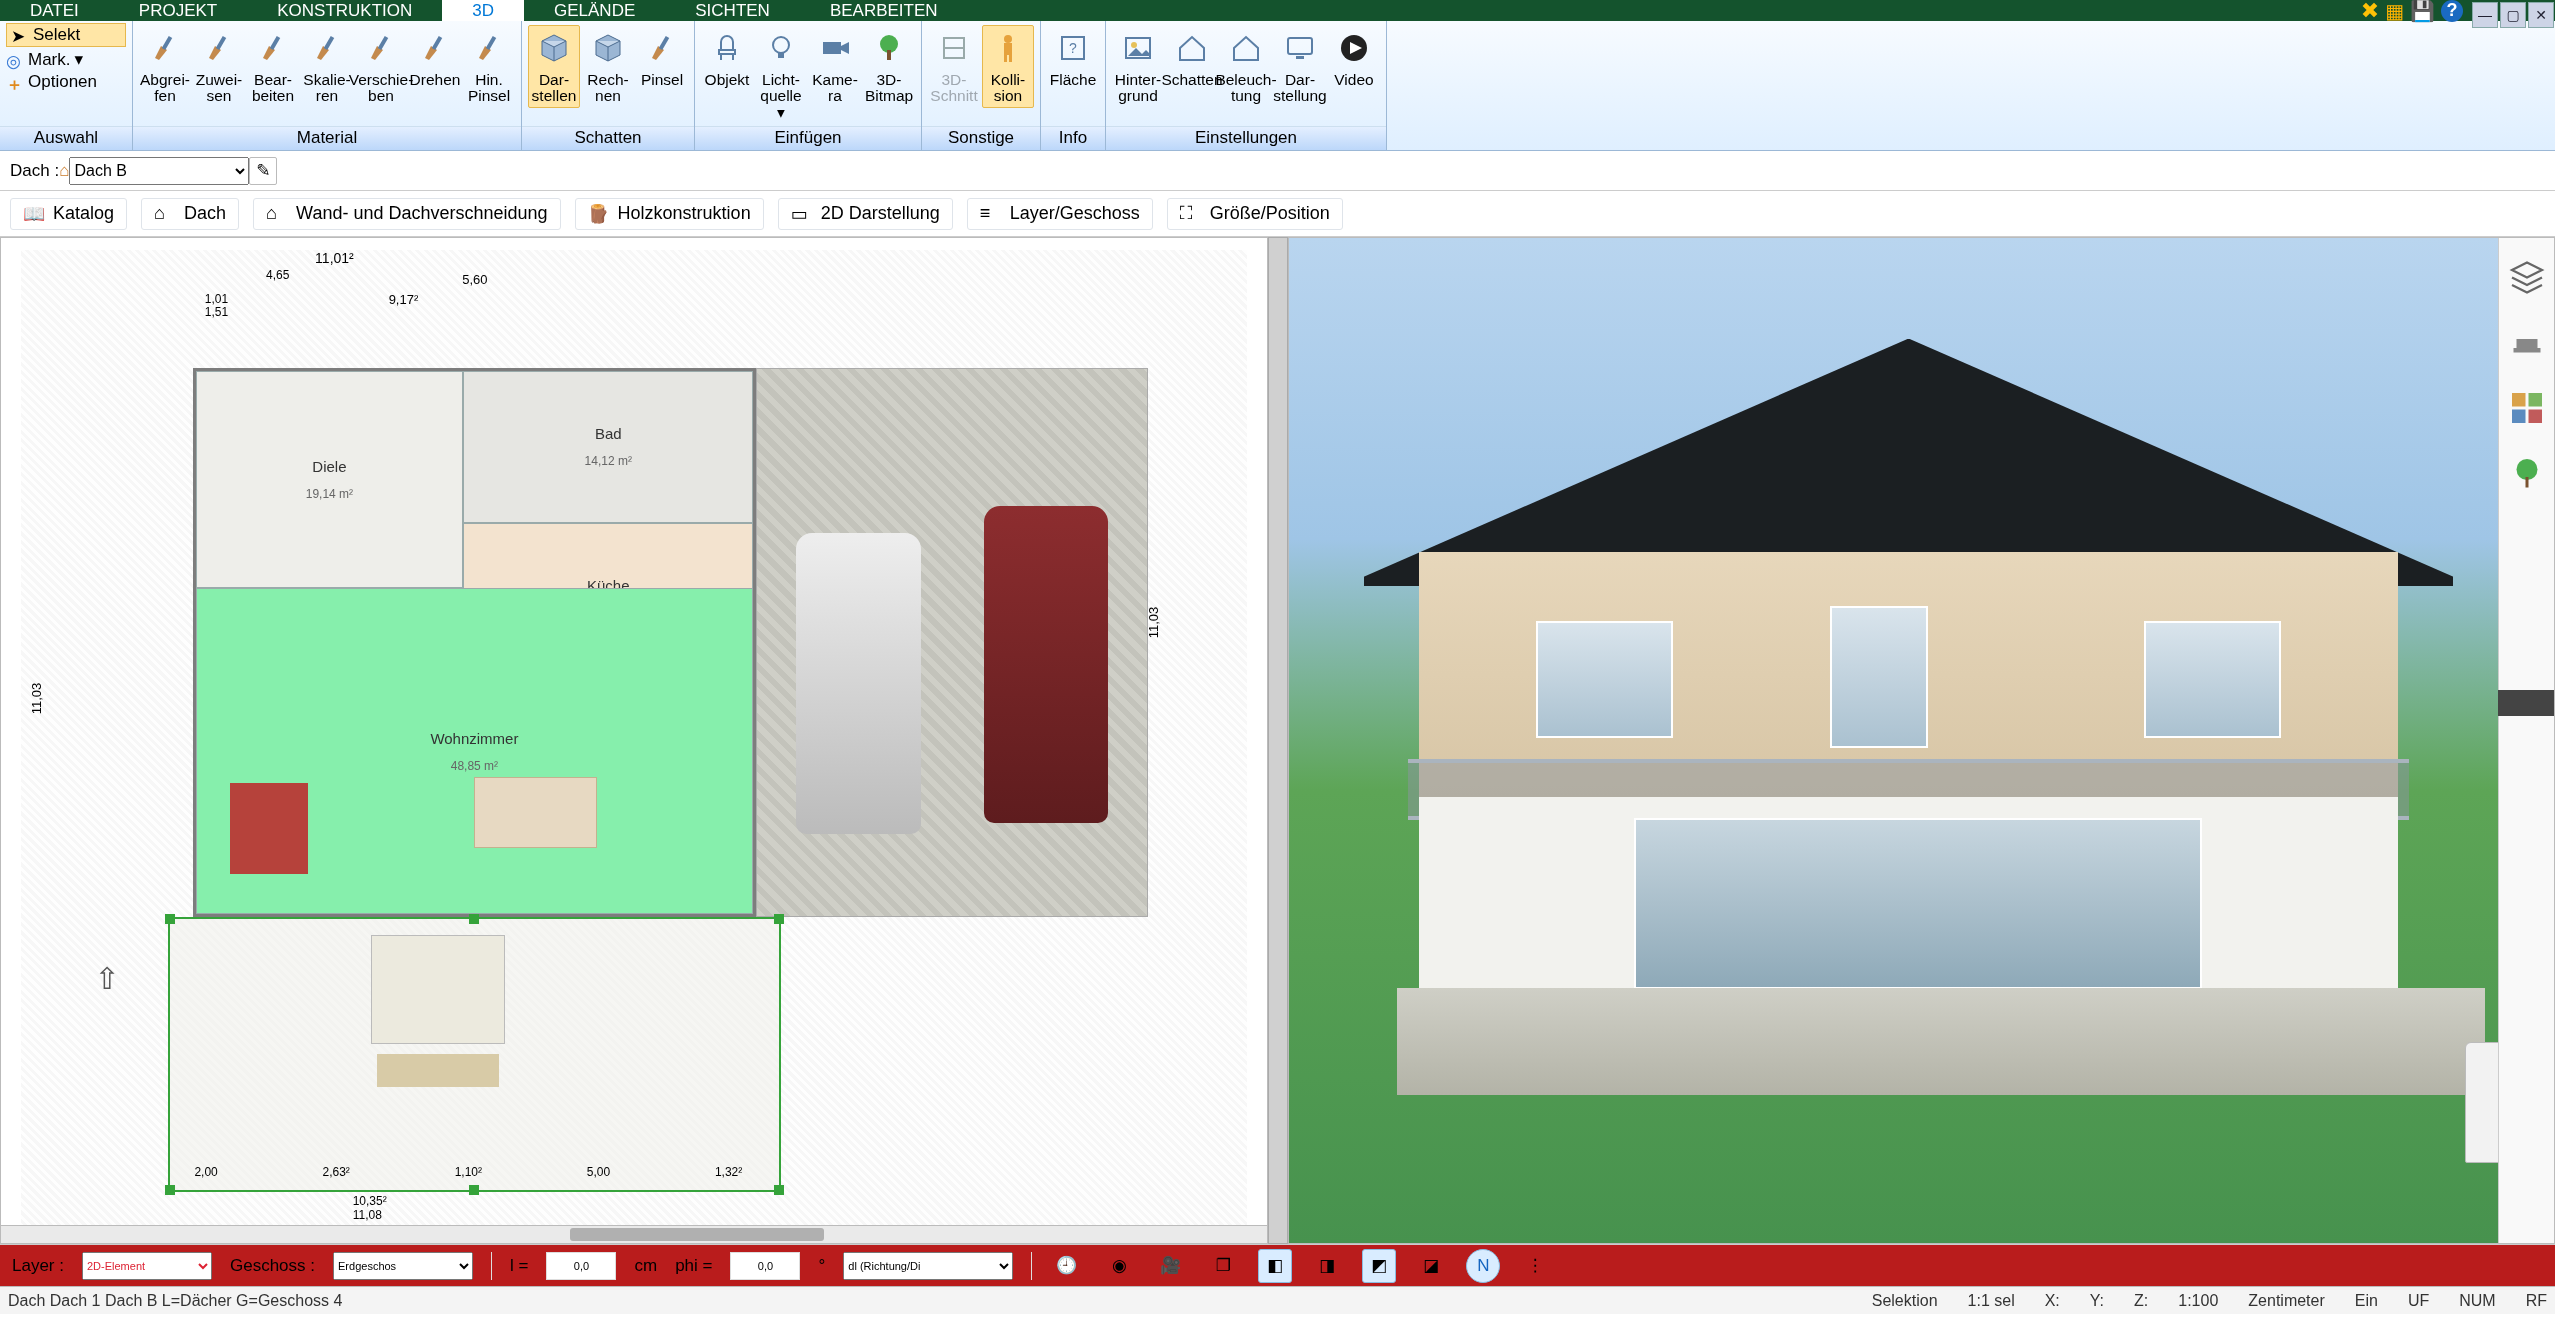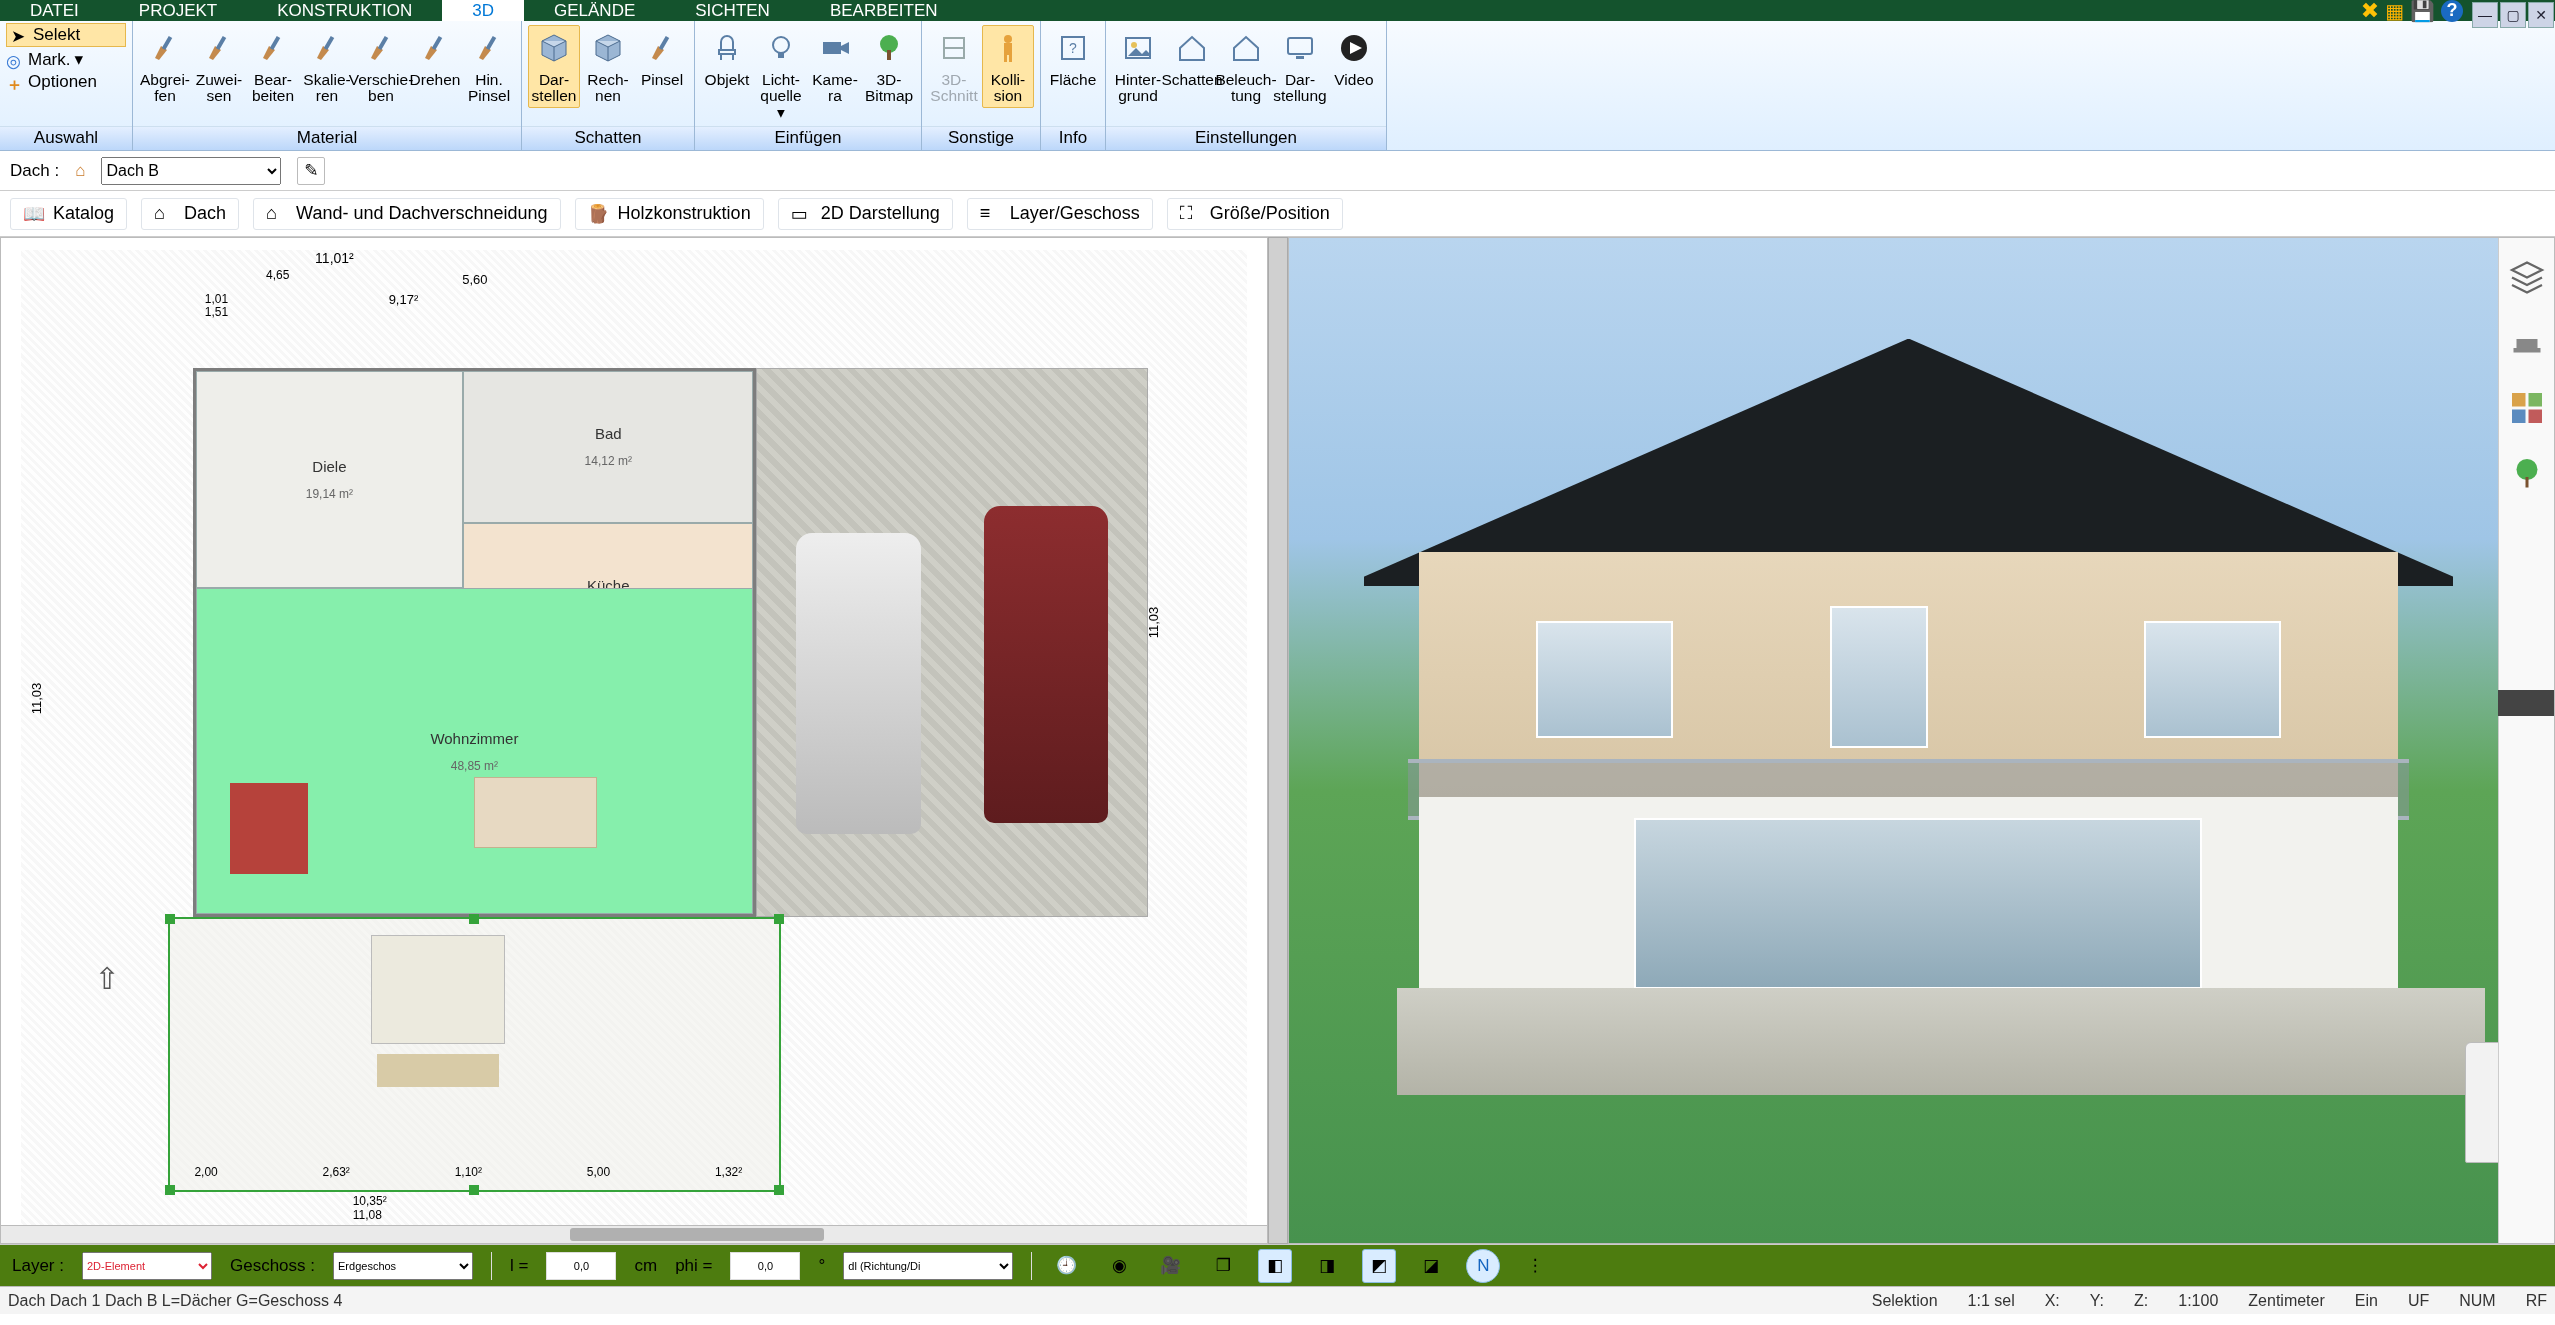--- a/index.html
+++ b/index.html
@@ -23,21 +23,21 @@
 .rbtn .icon { width: 40px; height: 40px; display: flex; align-items: center; justify-content: center; margin-bottom: 4px;}
 .rbtn.disabled { color: #a0a8b0;}
 .rbtn .icon svg { width: 32px; height: 32px; }
 
 
 .sel-group { width: 132px; padding: 2px 6px; display:flex; flex-direction:column; gap:2px; font-size:17px;}
 .sel-row { display:flex; align-items:center; gap:4px;}
 .sel-row .glyph { width:18px; height:18px; display:inline-block;}
 
 
-.subbar { height: 40px; background:#fff; border-bottom:1px solid #ccc; display:flex; align-items:center; padding:0 10px; gap:16px; font-size:17px;}
+.subbar { height: 40px; background:#fff; border-bottom:1px solid #ccc; display:flex; align-items:center; padding:0 10px; gap:0; font-size:17px;}
 .subbar select { height:28px; font-size:16px; width:180px;}
 .subbar .pencil { width:28px; height:28px; border:1px solid #bbb; border-radius:2px; display:flex;align-items:center;justify-content:center;}
 
 
 .propbar { height: 46px; background:#fff; border-bottom:1px solid #ccc; display:flex; align-items:center; padding:0 10px; gap:14px; font-size:18px;}
 .propbtn { display:flex; align-items:center; gap:8px; padding:4px 12px; border:1px solid #dfe4ea; border-radius:3px;}
 .propbtn .icon{width:22px;height:22px;}
 
 
 .workarea { display:flex; height: calc(1325px - 32px - 130px - 40px - 46px - 42px - 28px);}
@@ -56,21 +56,21 @@
 .wall-lower{position:absolute;left:5%;right:5%;top:60%;height:28%;background:#f2f2ee;}
 .balcony{position:absolute;left:4%;right:4%;top:55%;height:8%;background:rgba(140,150,160,.5);border-top:4px solid #aab4be;border-bottom:4px solid #aab4be;}
 .window{position:absolute;background:linear-gradient(#d9e4ec,#aac1d0);border:2px solid #fff;}
 .terrace{position:absolute;left:3%;right:-3%;top:85%;height:14%;background:linear-gradient(#cfcfc6,#b3b3a7);} 
 .car3d{position:absolute;right:-3%;bottom:8%;width:10%;height:12%;background:#f2f2f2;border-radius:6px 6px 2px 2px;border:1px solid #bbb;}
 .rpanel{position:absolute;right:0;top:0;width:56px;height:100%;background:#f9f9f9;border-left:1px solid #ccc;display:flex;flex-direction:column;align-items:center;gap:30px;padding-top:20px;}
 .rpanel .ricon{width:36px;height:36px;display:flex;align-items:center;justify-content:center;}
 .pull-handle{position:absolute;right:0;top:45%;width:56px;height:26px;background:#444;}
 
 
-.ctrlbar { height:42px; border-top:1px solid #ccc; display:flex; align-items:center; padding:0 12px; gap:18px; font-size:17px; background:#4d7c0f;}
+.ctrlbar { height:42px; border-top:1px solid #ccc; display:flex; align-items:center; padding:0 12px; gap:18px; font-size:17px; background:#b91c1c;}
 .ctrlbar select,.ctrlbar input{height:28px;font-size:11px;}
 .ctrlbar input.num{width:70px;background:#fff;border:1px solid #ddd;text-align:center;}
 .ctrlbar .iconbtn{width:34px;height:34px;border:1px solid transparent;display:flex;align-items:center;justify-content:center;}
 .ctrlbar .iconbtn.toggled{background:#d9ecff;border:1px solid #8abde2;border-radius:3px;}
 .ctrlbar .sep{width:1px;height:28px;background:#ddd;}
 
 
 .statusbar{height:28px;border-top:1px solid #bbb;background:#f4f4f4;display:flex;align-items:center;font-size:16px;padding:12px 8px;gap:30px;color:#333;}
 .statusbar .flex{flex:1;}
 .statusbar .cell{white-space:nowrap;}

